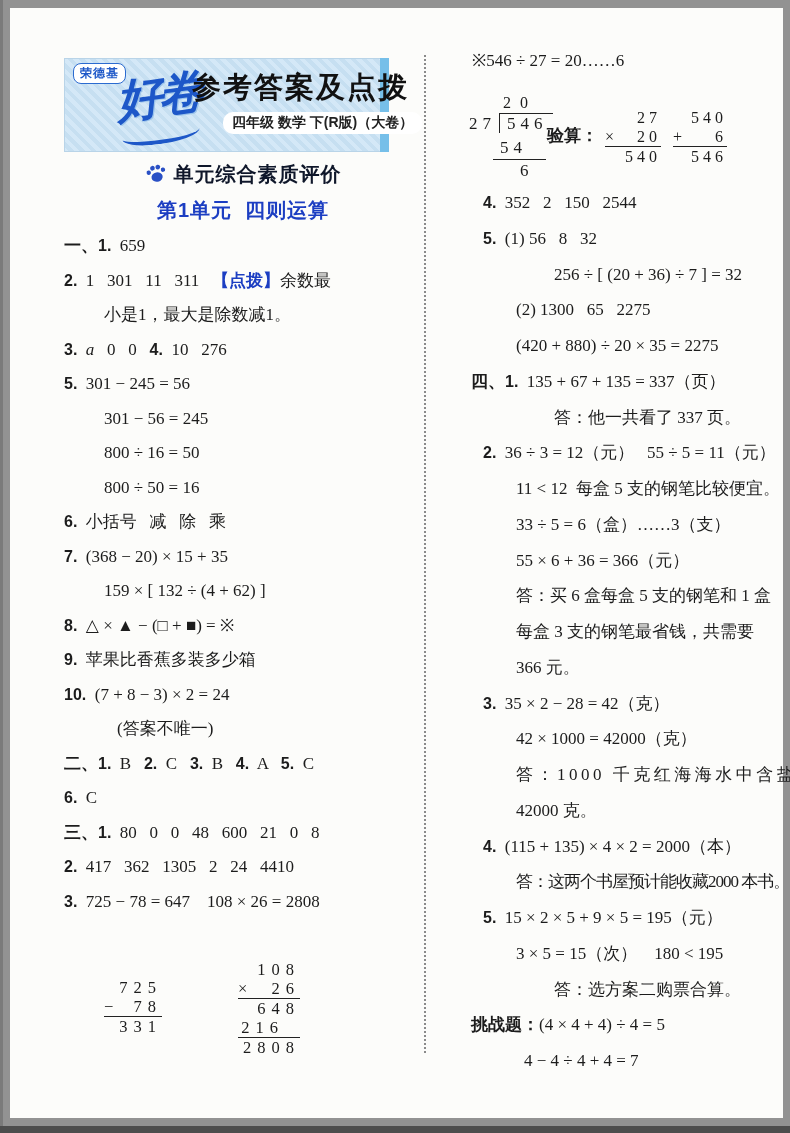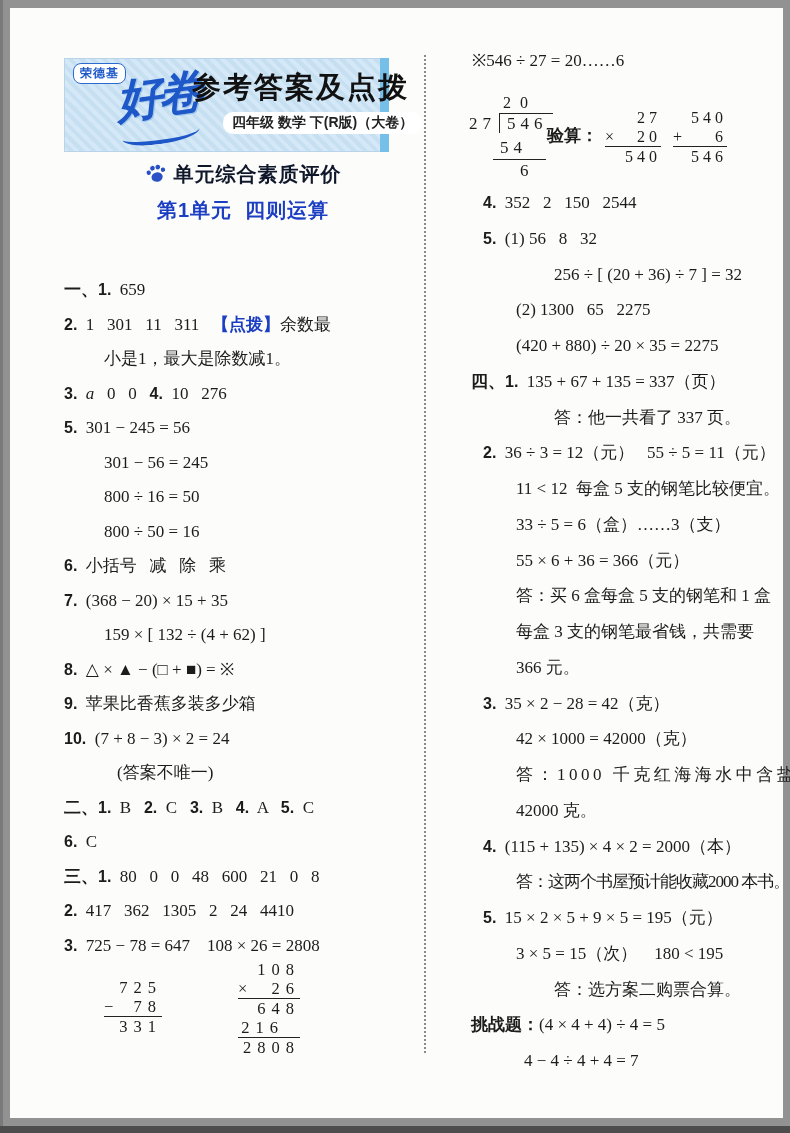--- a/index.html
+++ b/index.html
@@ -55,21 +55,21 @@
     position:absolute;left:64px;top:197px;width:358px;text-align:center;
     color:#1c3ec2;font-family:"Liberation Sans",sans-serif;
     font-size:20px;font-weight:700;letter-spacing:1px;white-space:pre-wrap;
   }
   .paw{width:22px;height:20px;transform:rotate(-12deg);}
 
   
   .divider{position:absolute;left:424px;top:55px;height:998px;border-left:2px dotted #8a8a8a;}
 
   
-  .lc-lines{position:absolute;left:64px;top:229px;width:336px;font-size:17px;line-height:34.5px;margin-top:44px;}
+  .lc-lines{position:absolute;left:64px;top:229px;width:336px;font-size:17px;line-height:34.5px;}
   .rc-star{position:absolute;left:427px;top:44px;width:338px;font-size:17px;line-height:33px;}
   .rc-lines{position:absolute;left:427px;top:185px;width:340px;font-size:17px;line-height:35.75px;margin-left:44px;}
   .line{white-space:pre-wrap;}
   .ind1{padding-left:40px;}
   .ind2{padding-left:45px;}
   .ind3{padding-left:83px;}
   .ind4{padding-left:53px;}
   .ind5{padding-left:12px;}
   .spread{letter-spacing:3.5px;}
   .cram{letter-spacing:-1px;}

